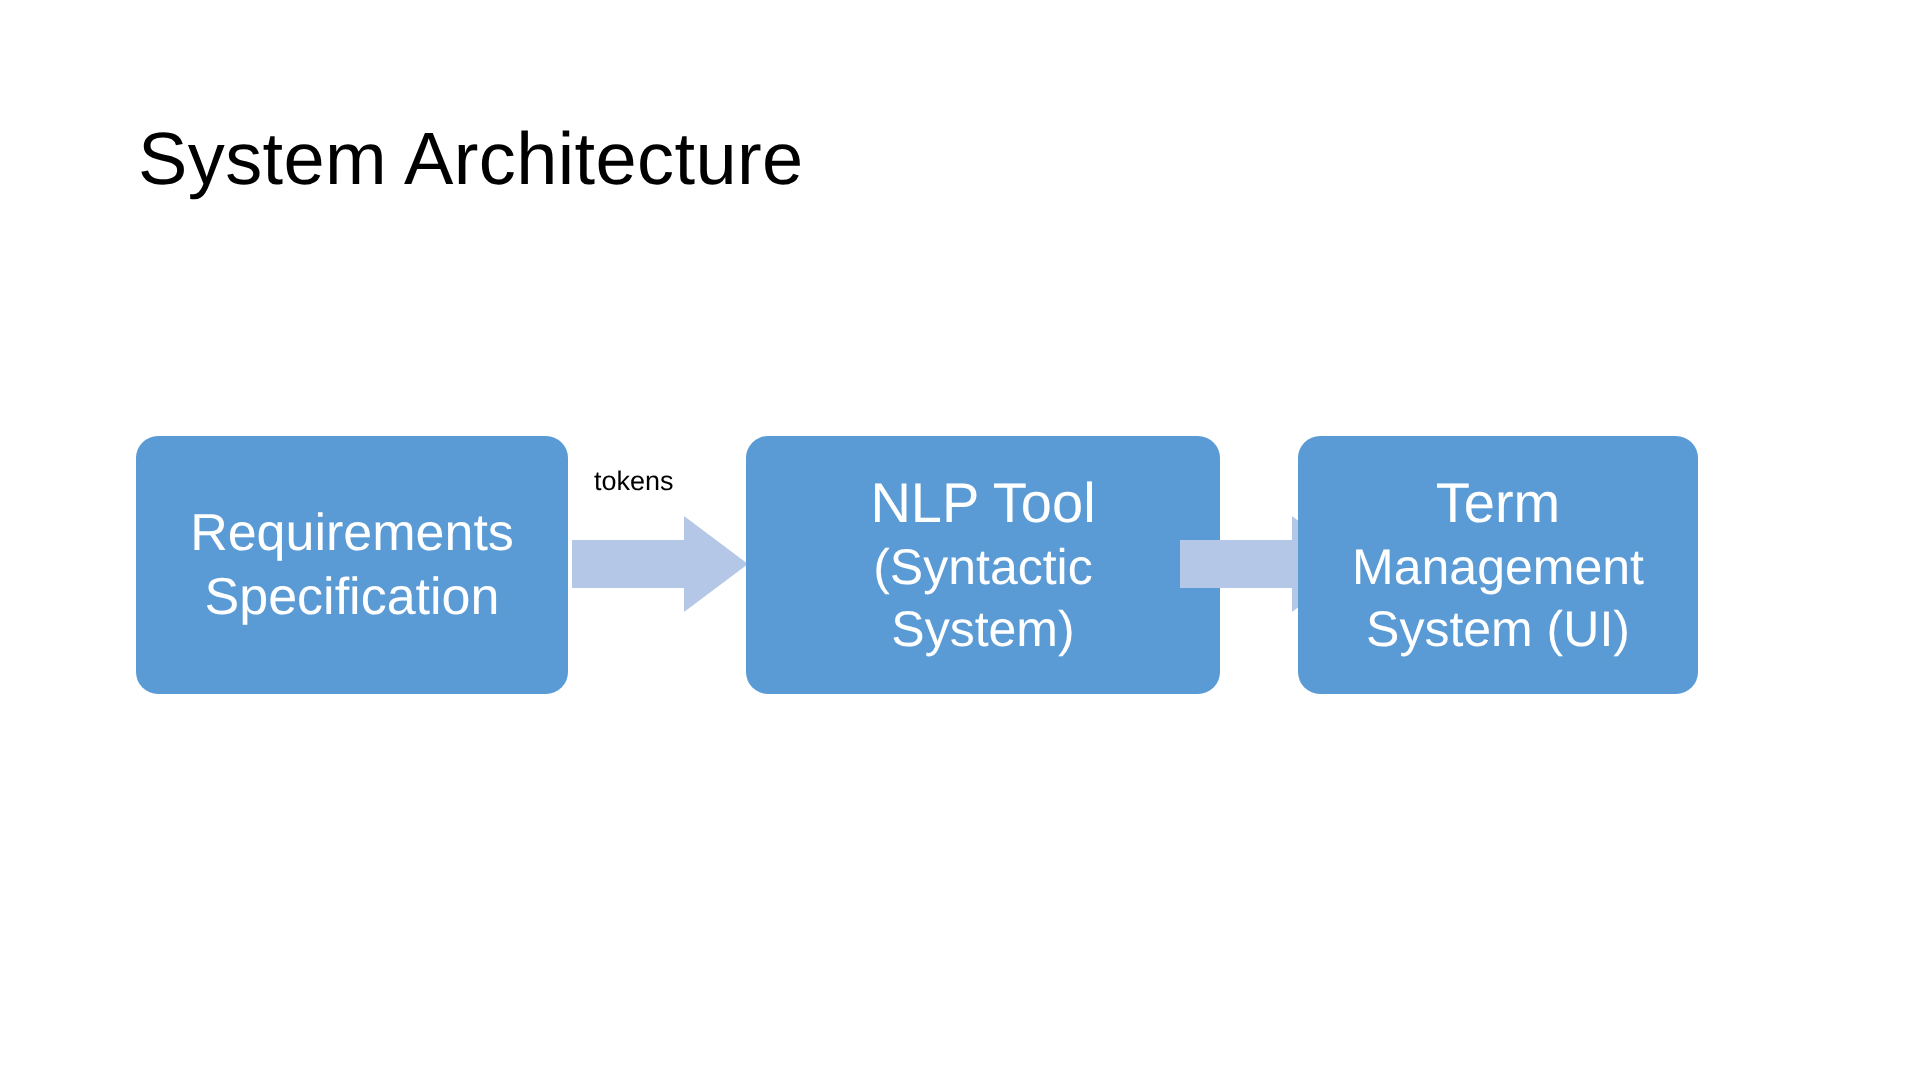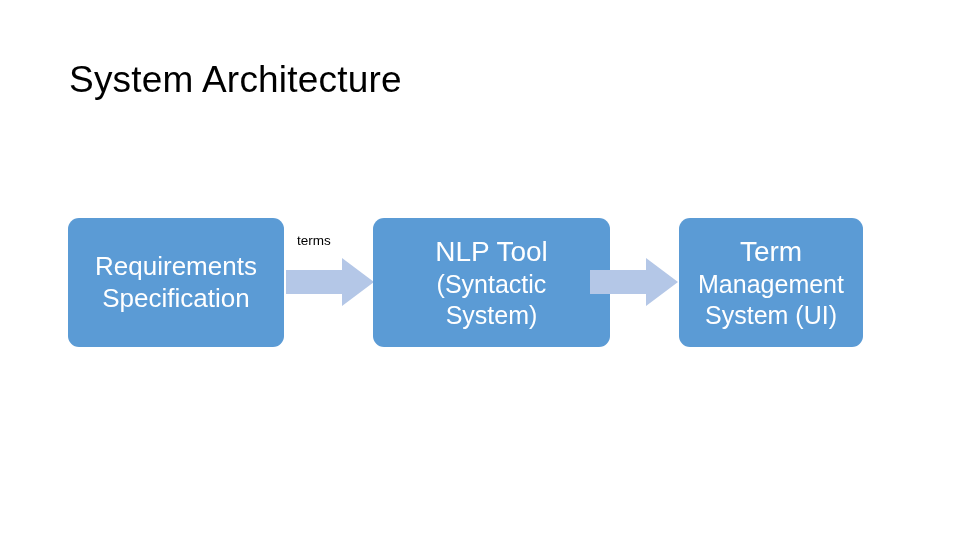--- a/index.html
+++ b/index.html
@@ -62,23 +62,23 @@
   }
   #box-nlp {
     left: 373px;
     top: 218px;
     width: 237px;
     height: 129px;
     font-size: 25px;
   }
   #box-nlp .ln-1 { font-size: 28px; }
   #box-tms {
-    left: 679px;
+    left: 649px;
     top: 218px;
-    width: 184px;
+    width: 200px;
     height: 129px;
     font-size: 25px;
   }
   #box-tms .ln-1 { font-size: 28px; }
 
   
   .arrow {
     position: absolute;
   }
   .arrow svg { display: block; }
@@ -122,21 +122,21 @@
 <div class="slide">
 
   <div class="slide-title">System Architecture</div>
 
   <div class="proc-box" id="box-requirements">
     <span class="ln ln-1">Requirements</span>
     <span class="ln ln-2">Specification</span>
   </div>
 
   <div class="arrow-label" id="label-tokens">
-    <span class="ln">terms</span>
+    <span class="ln">tokens</span>
   </div>
 
   <div class="arrow" id="arrow-tokens">
     <svg width="88" height="48" viewBox="0 0 88 48" xmlns="http://www.w3.org/2000/svg">
       <polygon points="0,12 56,12 56,0 88,24 56,48 56,36 0,36" fill="#B4C7E7"></polygon>
     </svg>
   </div>
 
   <div class="proc-box" id="box-nlp">
     <span class="ln ln-1">NLP Tool</span>

